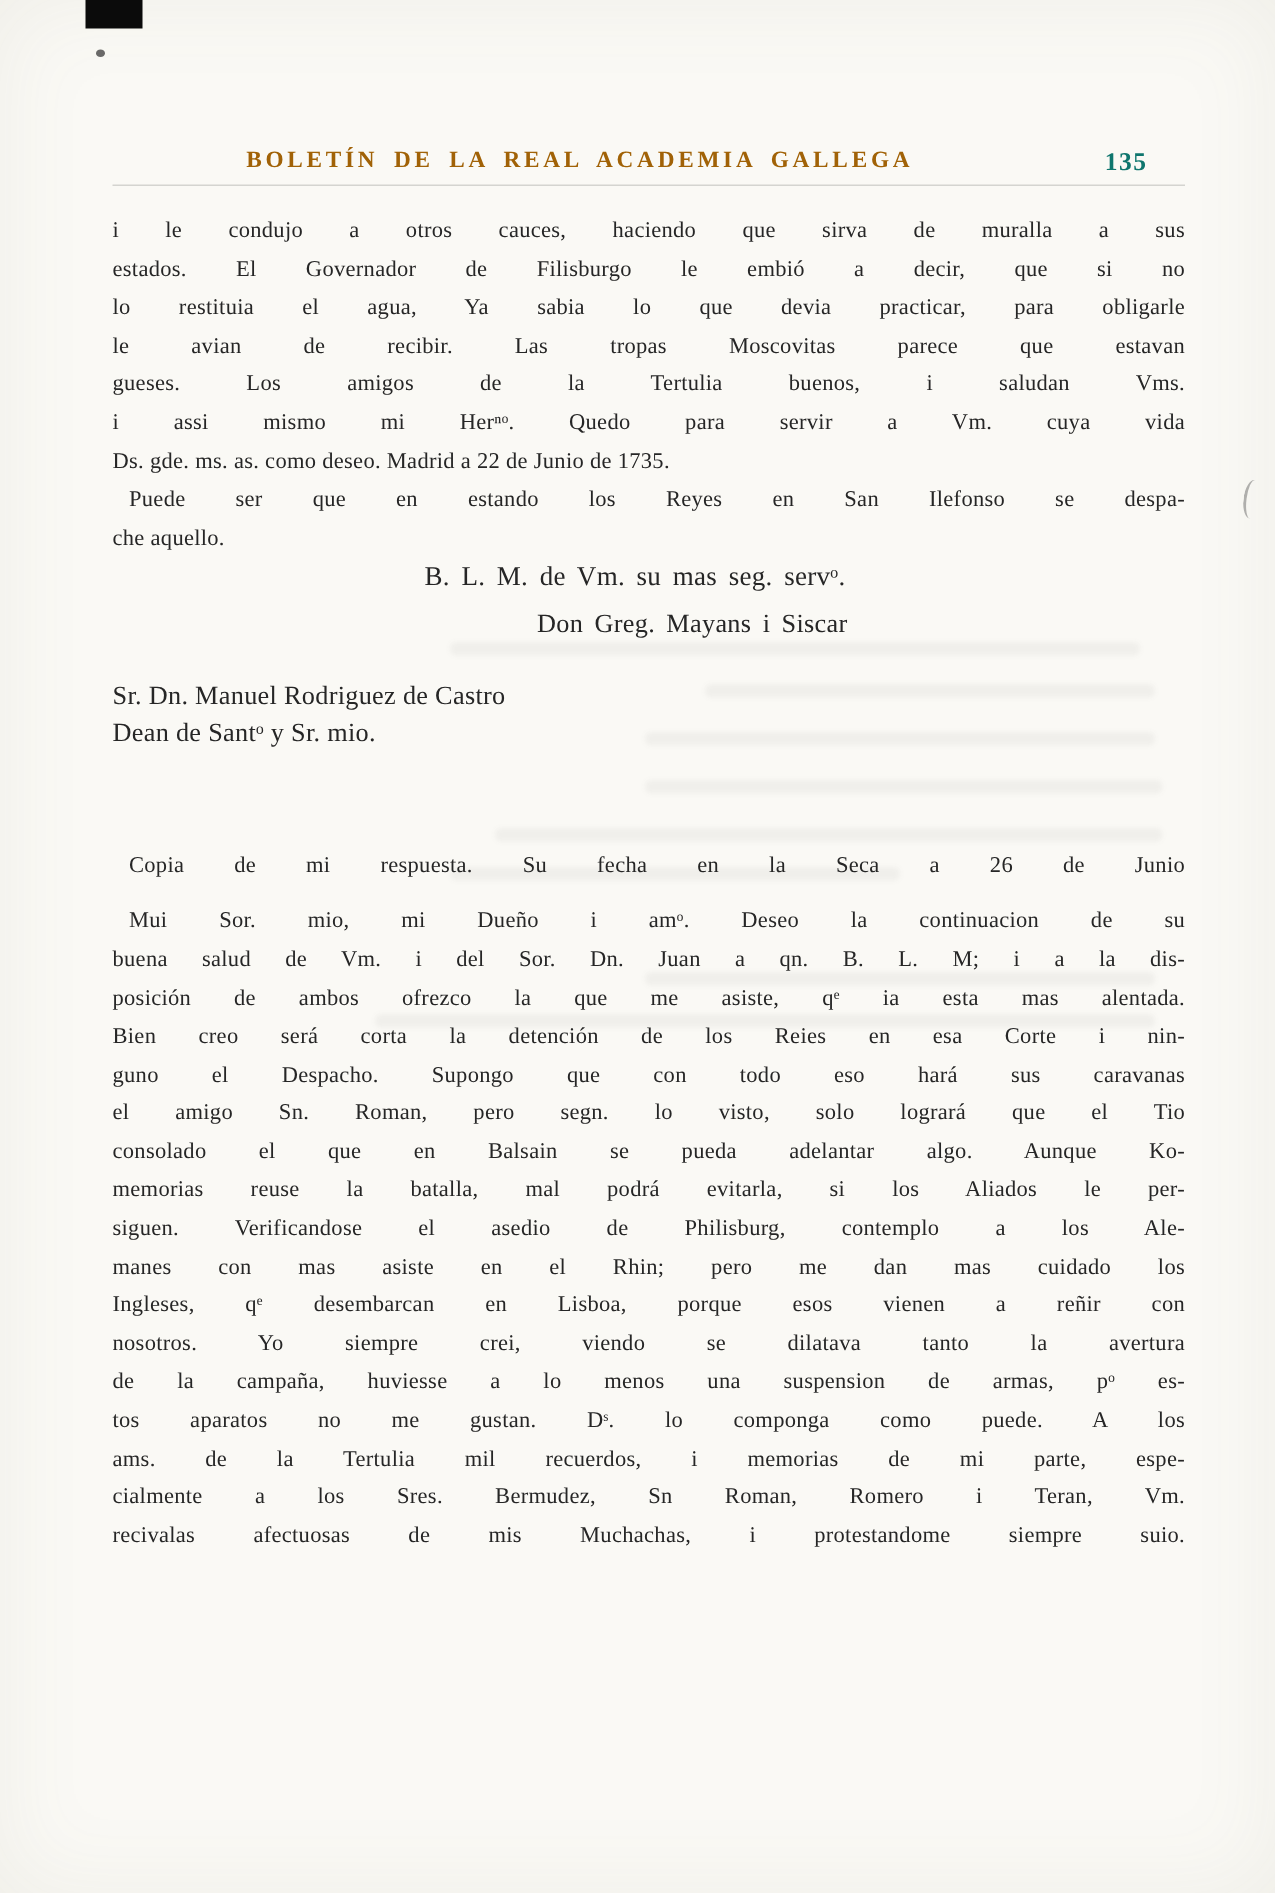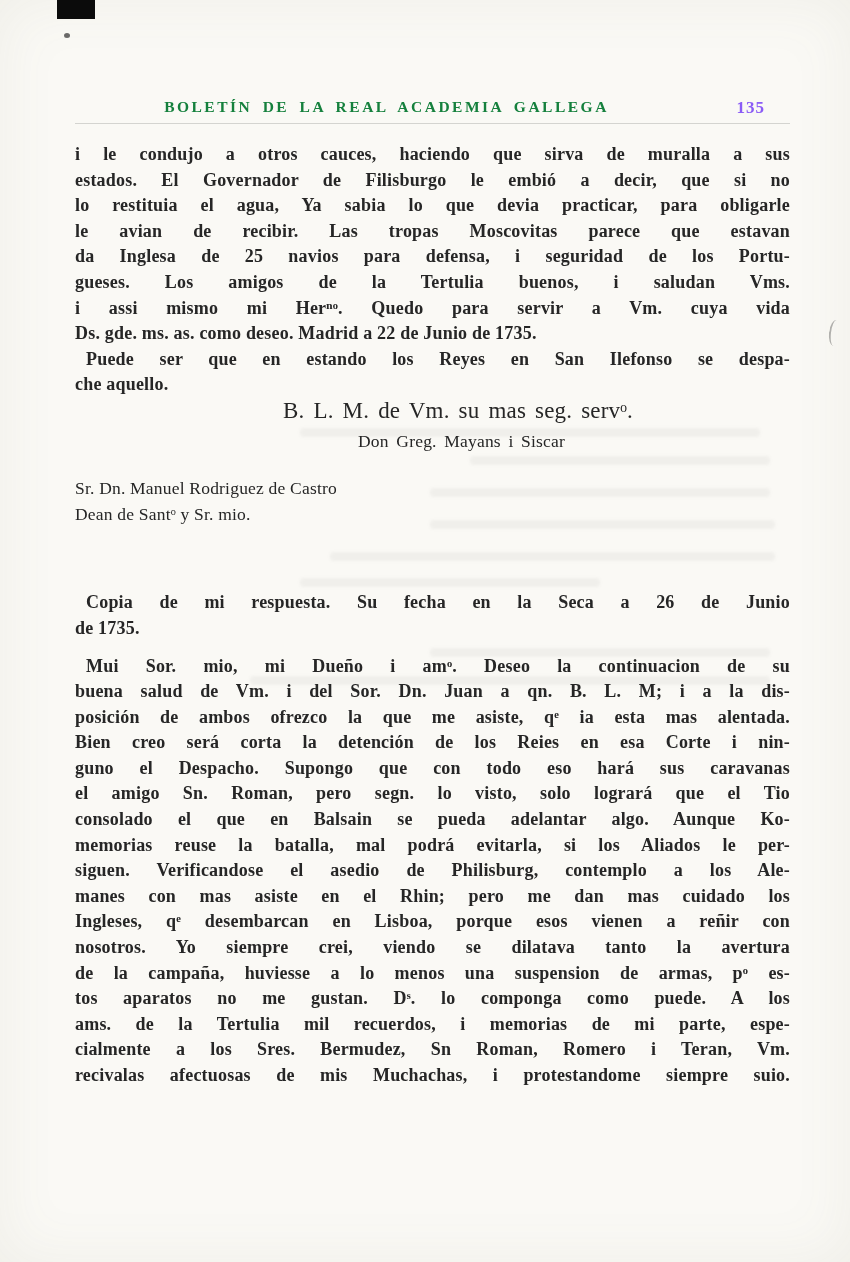--- a/index.html
+++ b/index.html
@@ -62,36 +62,36 @@
     text-align: center;
     padding-right: 92px;
     padding-bottom: 7px;
     margin-bottom: 18px;
     border-bottom: 1px solid rgba(0,0,0,0.15);
   }
   .journal-title {
     font-size: 15.5px;
     font-weight: bold;
     letter-spacing: 2.5px;
-    color: #15803d;
+    color: #a16207;
     word-spacing: 4px;
   }
   .page-number {
     position: absolute; right: 25px; top: 0;
-    font-size: 17px; font-weight: bold; color: #8b5cf6;
+    font-size: 17px; font-weight: bold; color: #0f766e;
     letter-spacing: 1px;
   }
-  .para { font-size: 18px; line-height: 25.6px; letter-spacing: 0.2px; font-weight: bold; }
+  .para { font-size: 15px; line-height: 25.6px; letter-spacing: 0.2px; }
   .tline { text-align: justify; text-align-last: justify; }
   .tline-last { text-align-last: left; }
   .justify-last .tline-last { text-align-last: justify; }
   .indent-first .tline:first-child { text-indent: 11px; }
 
   .closing {
-    font-size: 23px; line-height: 25.6px;
+    font-size: 18px; line-height: 25.6px;
     margin-left: 208px; margin-top: 0;
     letter-spacing: 0.2px; word-spacing: 3px;
   }
   .signature {
     font-size: 17.5px; line-height: 25.6px;
     margin-left: 283px; margin-top: 5px;
     letter-spacing: 0.2px; word-spacing: 3px;
   }
   .address { margin-top: 22px; font-size: 17.5px; line-height: 25.6px; letter-spacing: 0.2px; }
   .intro  { margin-top: 63px; }
@@ -122,21 +122,20 @@
     <div class="running-head">
       <span class="journal-title">BOLETÍN DE LA REAL ACADEMIA GALLEGA</span>
       <span class="page-number">135</span>
     </div>
 
     <div class="para">
         <div class="tline">i le condujo a otros cauces, haciendo que sirva de muralla a sus</div>
         <div class="tline">estados. El Governador de Filisburgo le embió a decir, que si no</div>
         <div class="tline">lo restituia el agua, Ya sabia lo que devia practicar, para obligarle</div>
         <div class="tline">le avian de recibir. Las tropas Moscovitas parece que estavan</div>
-        <div class="tline">da Inglesa de 25 navios para defensa, i seguridad de los Portu-</div>
         <div class="tline">gueses. Los amigos de la Tertulia buenos, i saludan Vms.</div>
         <div class="tline">i assi mismo mi Herⁿᵒ. Quedo para servir a Vm. cuya vida</div>
         <div class="tline tline-last">Ds. gde. ms. as. como deseo. Madrid a 22 de Junio de 1735.</div>
       </div>
 
     <div class="para indent-first">
         <div class="tline">Puede ser que en estando los Reyes en San Ilefonso se despa-</div>
         <div class="tline tline-last">che aquello.</div>
       </div>
 
@@ -144,21 +143,20 @@
 
     <div class="signature">Don Greg. Mayans i Siscar</div>
 
     <div class="address">
       <div>Sr. Dn. Manuel Rodriguez de Castro</div>
       <div>Dean de Santᵒ y Sr. mio.</div>
     </div>
 
     <div class="para indent-first intro">
         <div class="tline">Copia de mi respuesta. Su fecha en la Seca a 26 de Junio</div>
-        <div class="tline tline-last">de 1735.</div>
       </div>
 
     <div class="para indent-first justify-last body2">
         <div class="tline">Mui Sor. mio, mi Dueño i amᵒ. Deseo la continuacion de su</div>
         <div class="tline">buena salud de Vm. i del Sor. Dn. Juan a qn. B. L. M; i a la dis-</div>
         <div class="tline">posición de ambos ofrezco la que me asiste, qᵉ ia esta mas alentada.</div>
         <div class="tline">Bien creo será corta la detención de los Reies en esa Corte i nin-</div>
         <div class="tline">guno el Despacho. Supongo que con todo eso hará sus caravanas</div>
         <div class="tline">el amigo Sn. Roman, pero segn. lo visto, solo logrará que el Tio</div>
         <div class="tline">consolado el que en Balsain se pueda adelantar algo. Aunque Ko-</div>

